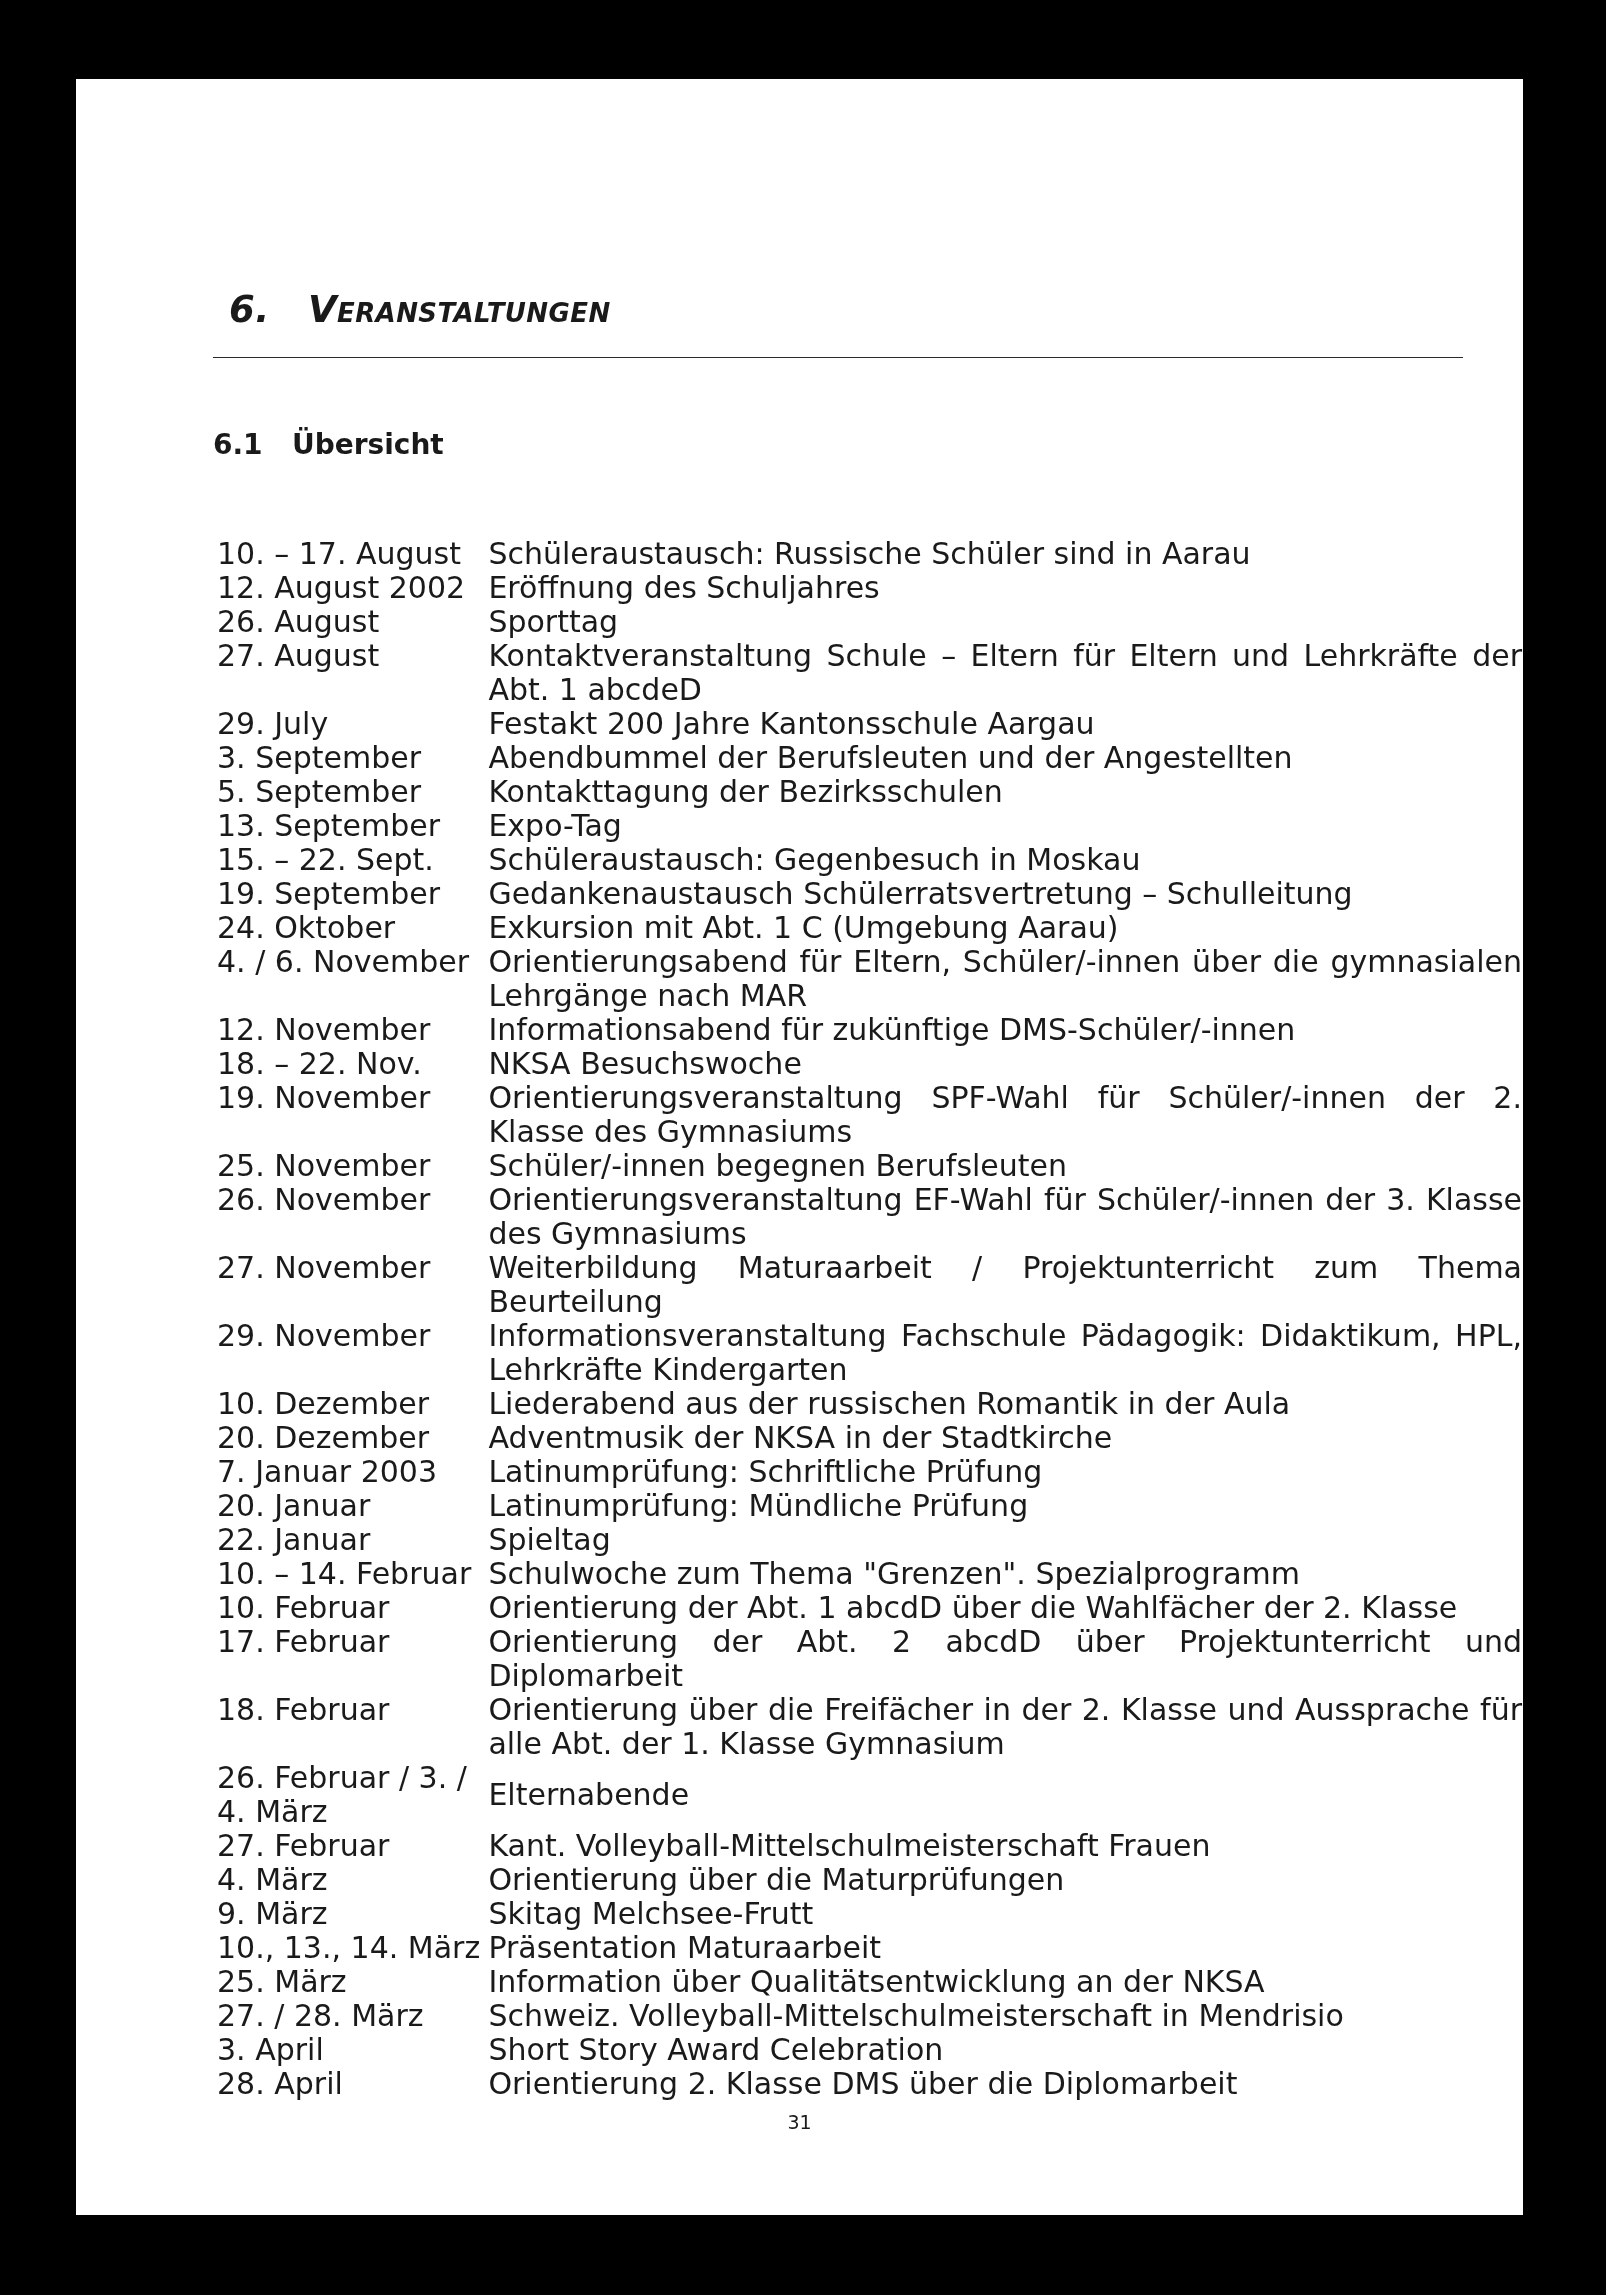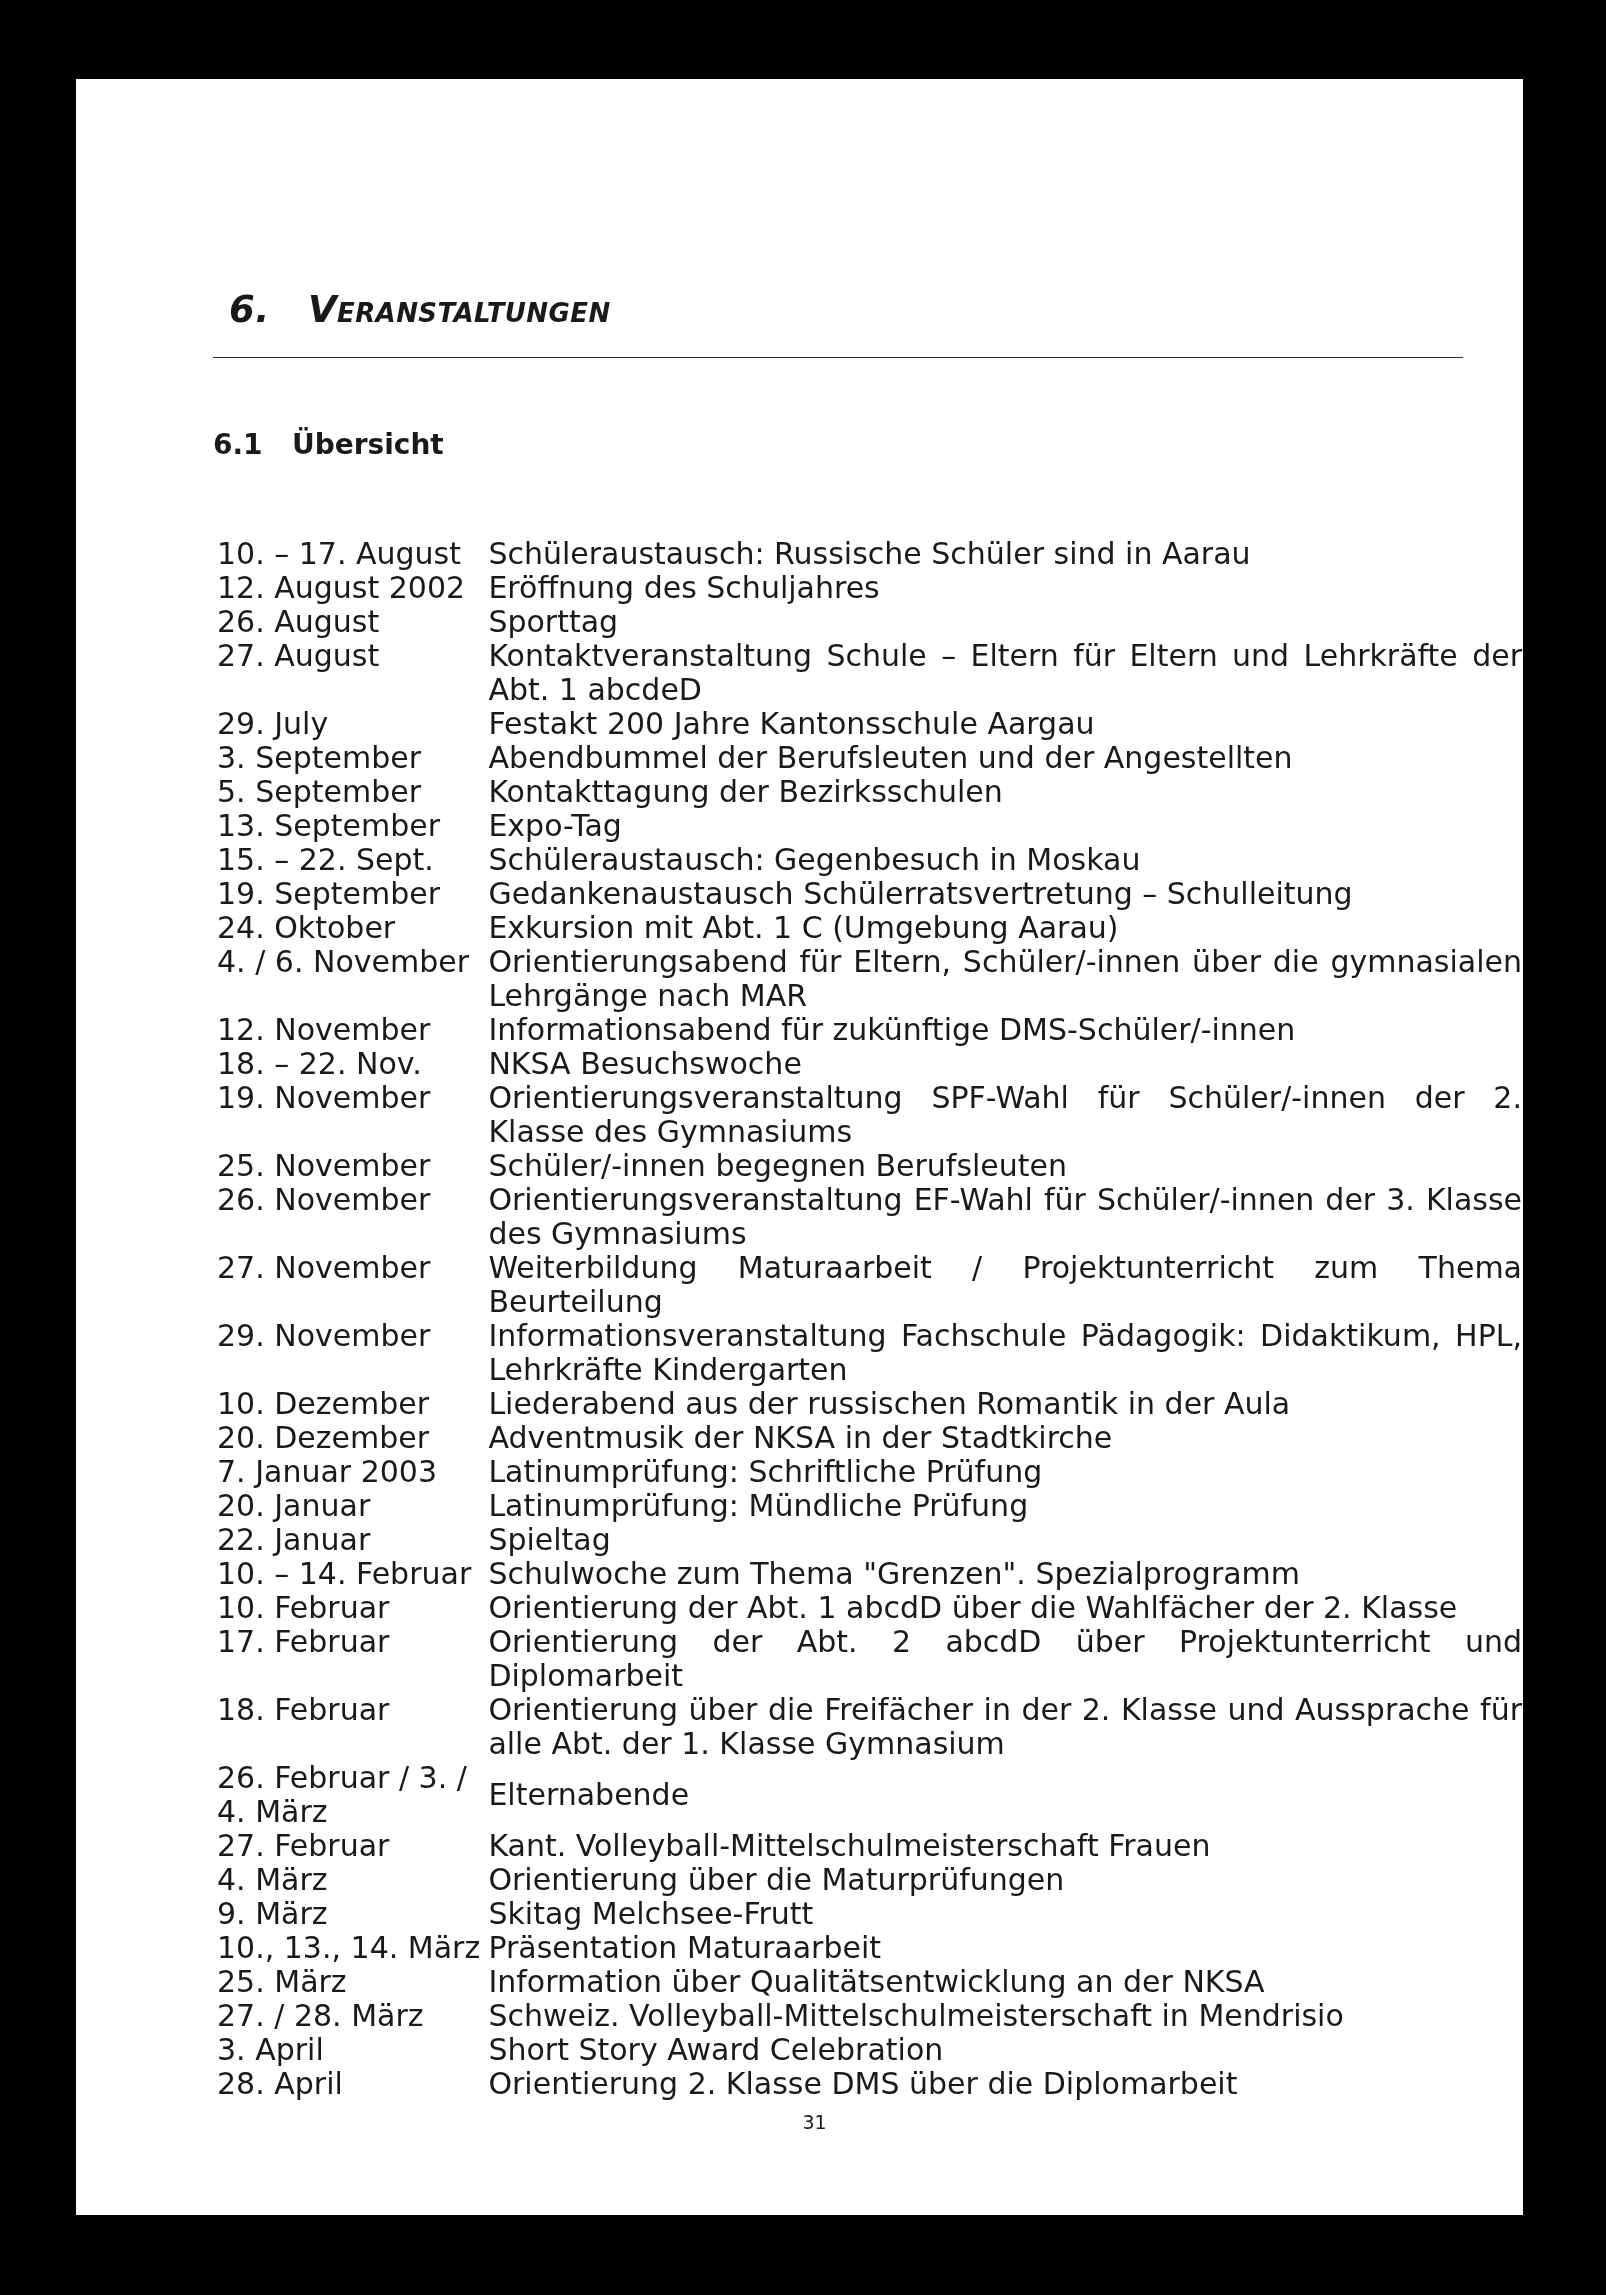--- a/index.html
+++ b/index.html
@@ -86,21 +86,20 @@
     .events tr.mid td.desc {
       vertical-align: middle;
     }
     .page-number {
       position: absolute;
       left: 0;
       width: 100%;
       top: 2032px;
       text-align: center;
       font-size: 19px;
-      margin-left: 15px;
     }
   </style>
 </head>
 <body>
 
 <div class="page">
 
   <h1 class="chapter-title">
     <span class="num">6.</span><span class="smallcaps">Veranstaltungen</span>
   </h1>

